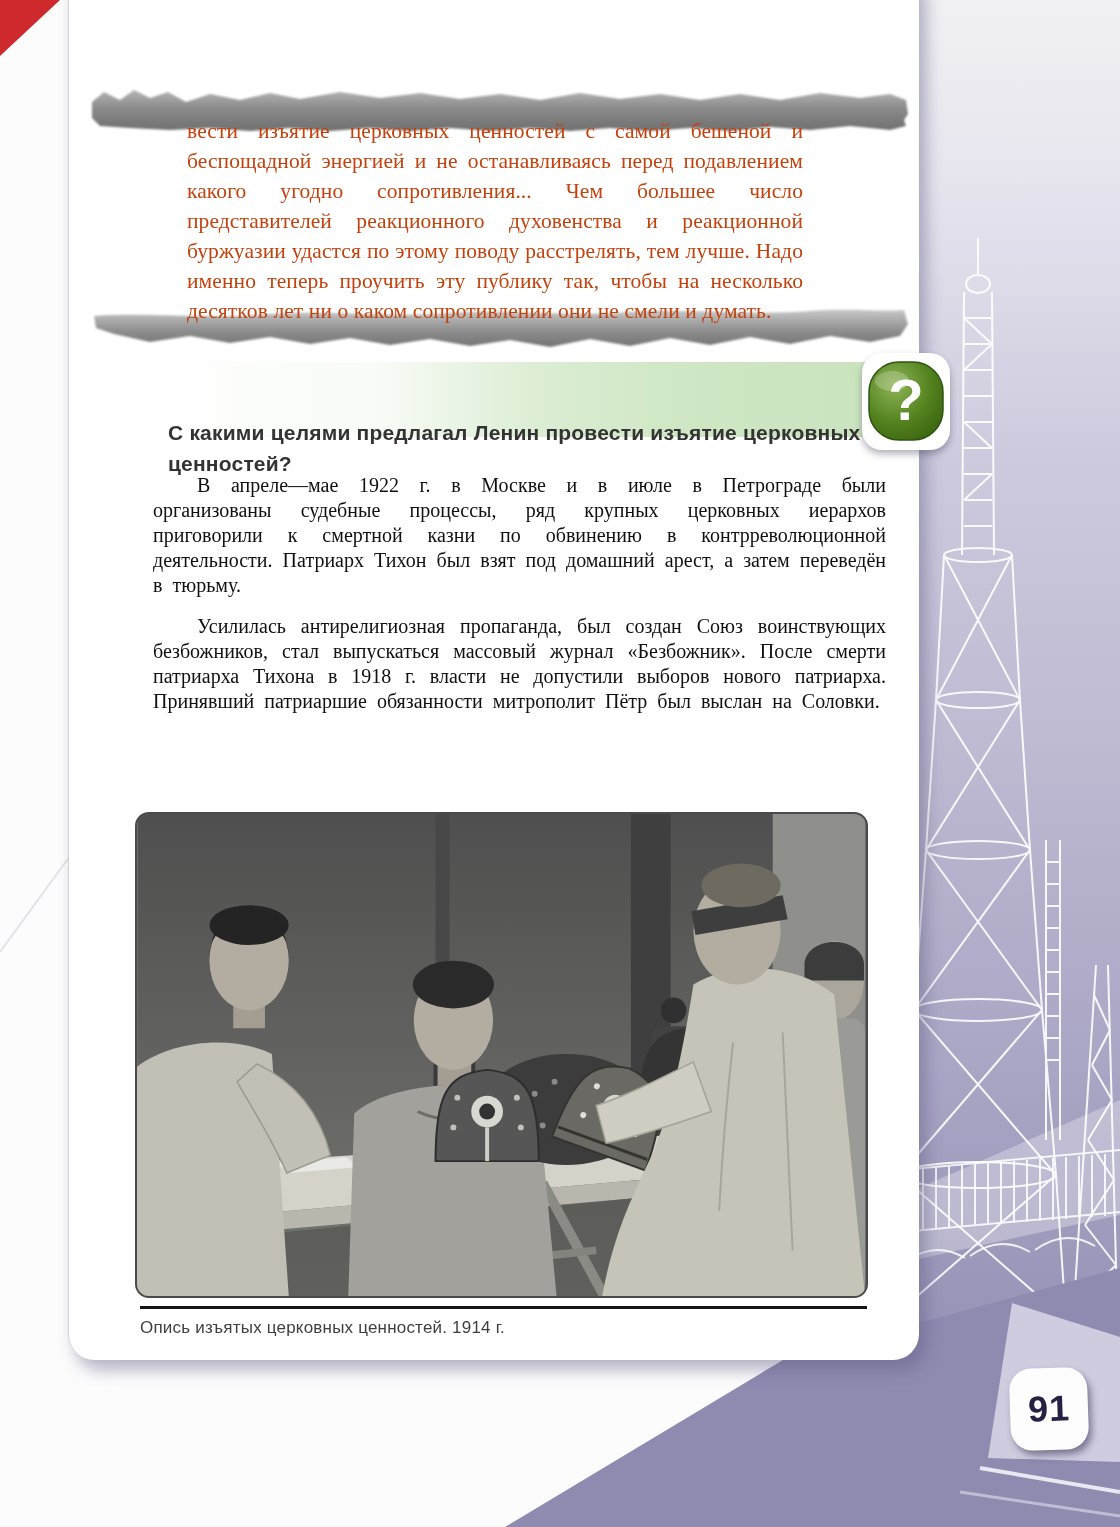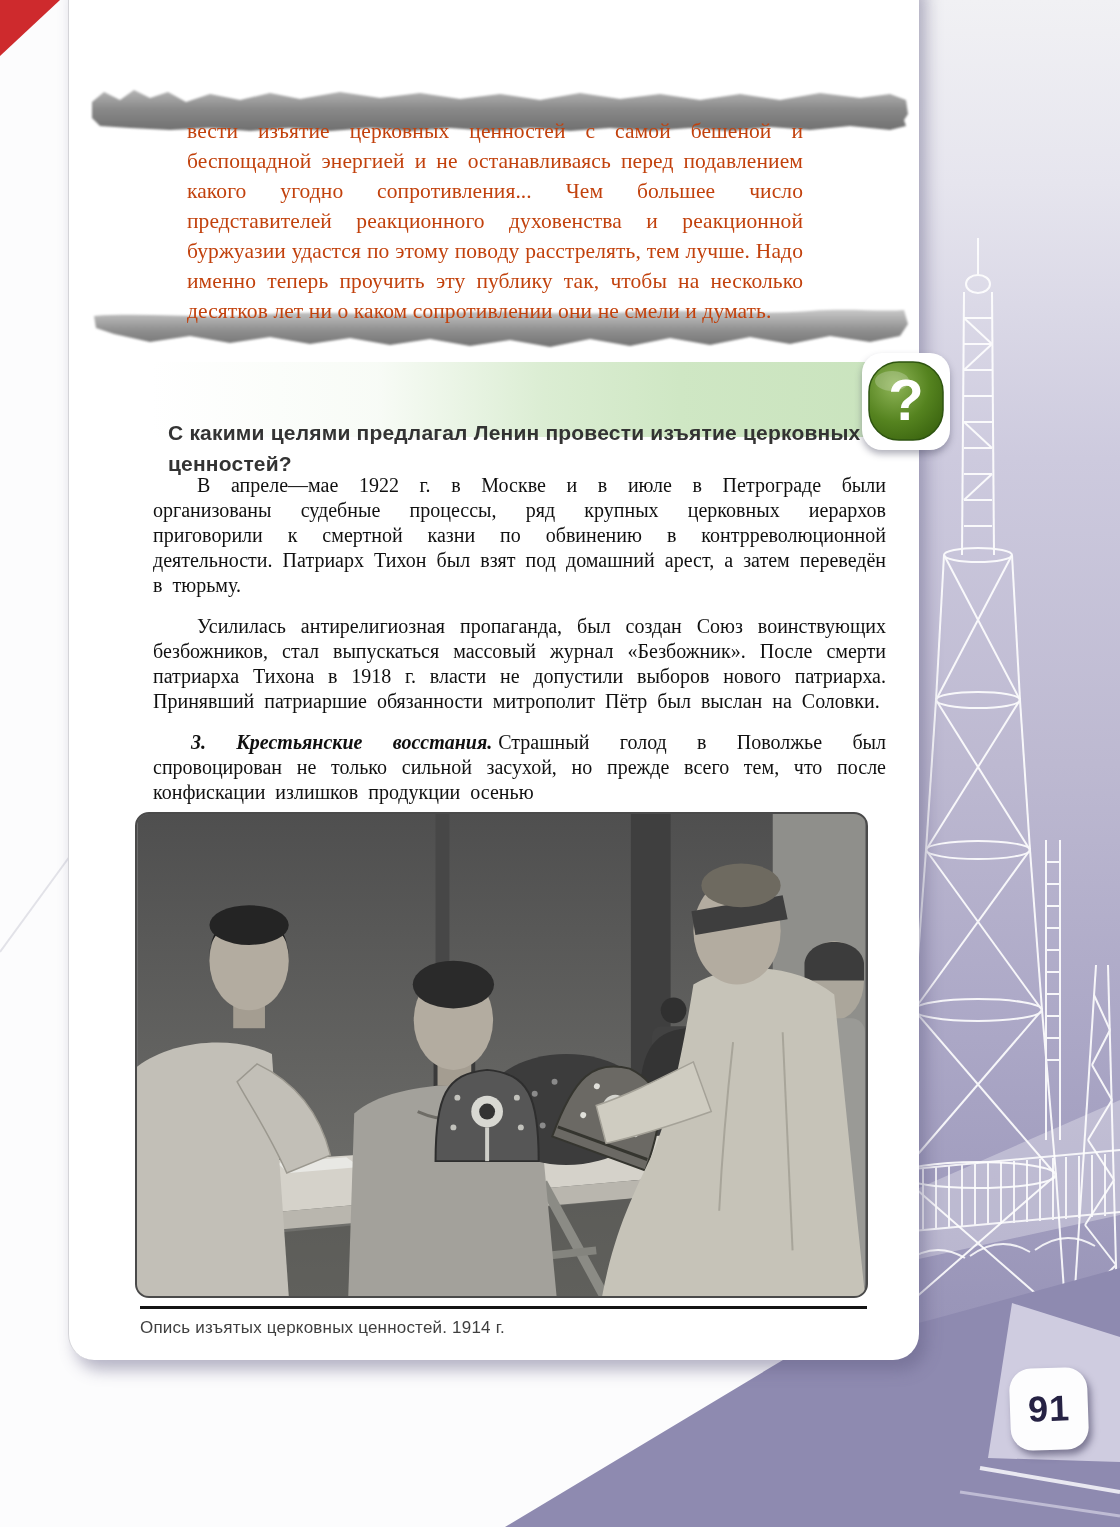--- a/index.html
+++ b/index.html
@@ -263,21 +263,20 @@
     </defs>
     <rect x="7" y="9" width="74" height="78" rx="30" fill="url(#greenG)" stroke="#2e5410" stroke-width="1.5"></rect>
     <ellipse cx="30" cy="28" rx="17" ry="10" fill="#ffffff" opacity="0.22"></ellipse>
     <text x="44" y="67" text-anchor="middle" font-family="Liberation Sans, sans-serif" font-size="58" font-weight="bold" fill="#ffffff">?</text>
   </svg>
 </div>
 
 <div class="abs body-text">
   <p><span class="lead"></span><span>В апреле—мае 1922 г. в Москве и в июле в Петрограде были организованы судебные процессы, ряд крупных церковных иерархов приговорили к смертной казни по обвинению в контрреволюционной деятельности. Патриарх Тихон был взят под домашний арест, а затем переведён в тюрьму.</span></p>
   <p><span class="lead"></span><span>Усилилась антирелигиозная пропаганда, был создан Союз воинствующих безбожников, стал выпускаться массовый журнал «Безбожник». После смерти патриарха Тихона в 1918 г. власти не допустили выборов нового патриарха. Принявший патриаршие обязанности митрополит Пётр был выслан на Соловки.</span></p>
-  <p><span class="lead">3. Крестьянские восстания.</span><span>Страшный голод в Поволжье был спровоцирован не только сильной засухой, но прежде всего тем, что после конфискации излишков продукции осенью</span></p>
 </div>
 
 <div class="abs photo">
   <svg viewBox="0 0 733 486" xmlns="http://www.w3.org/2000/svg">
     <defs>
       <linearGradient id="pbg" x1="0" y1="0" x2="0" y2="1">
         <stop offset="0" stop-color="#4f4f4f"></stop>
         <stop offset="1" stop-color="#757571"></stop>
       </linearGradient>
     </defs>

